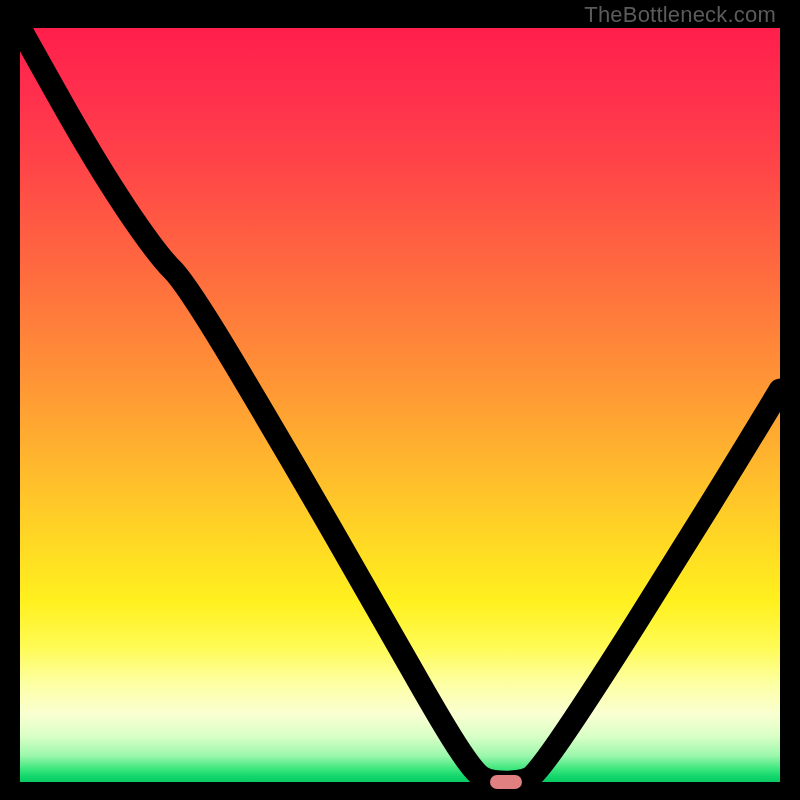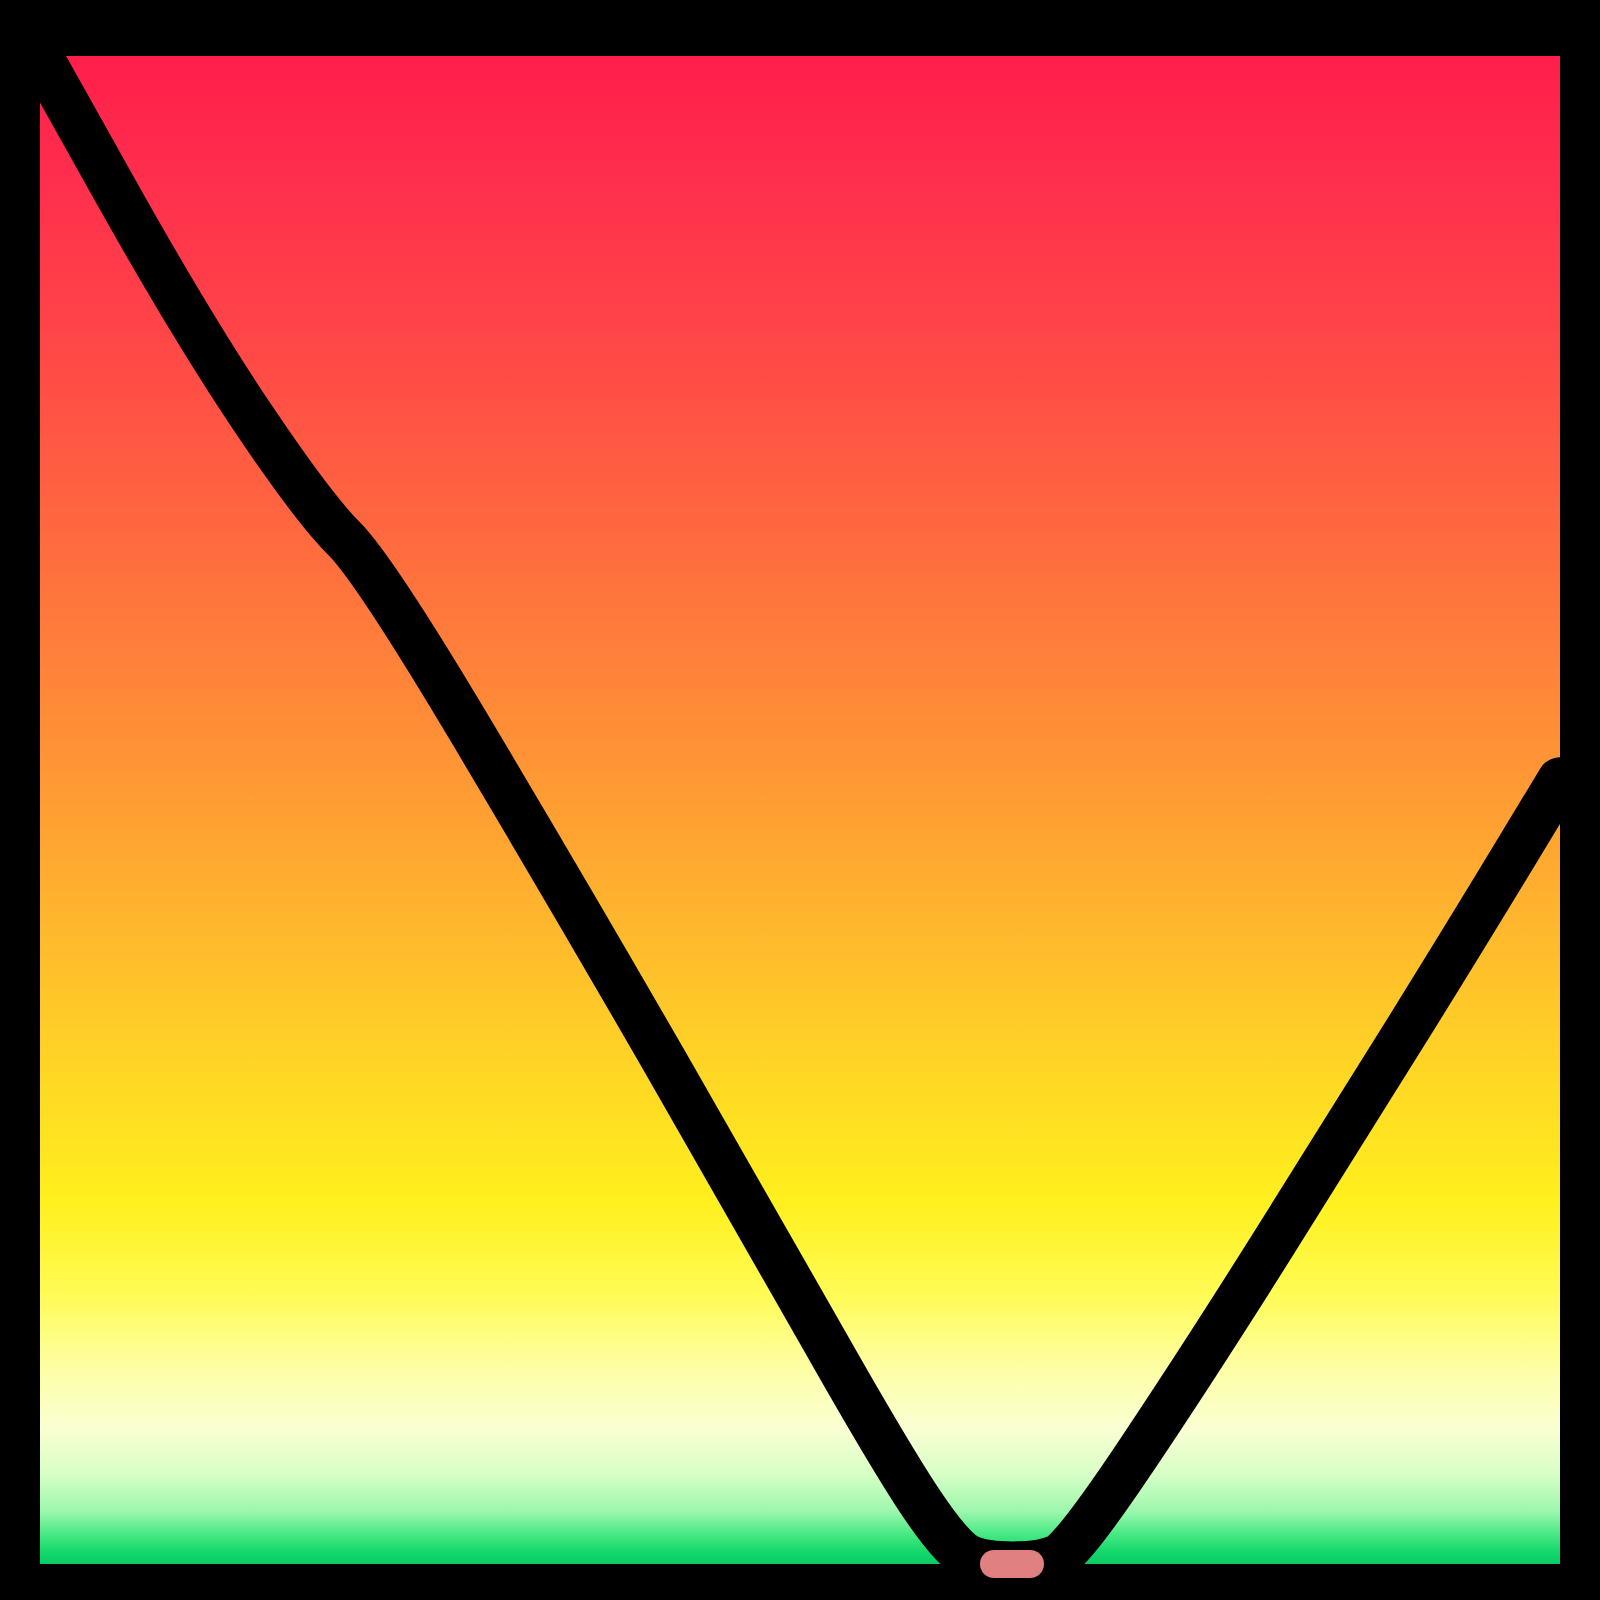--- a/index.html
+++ b/index.html
@@ -86,20 +86,21 @@
     stroke-width: 3;
     stroke-linecap: round;
     stroke-linejoin: round;
   }
 </style>
 </head>
 <body>
 
 <div class="frame">
 
+  <div class="watermark">TheBottleneck.com</div>
 
   <div class="plot-outer">
     <div class="plot">
 
       <div class="gradient"></div>
 
       <svg class="curve" viewBox="0 0 100 100" preserveAspectRatio="none">
         <path id="curve-path" d="M 0 0 Q 0 0 5 9 Q 10 18 14 24 Q 18 30 20 32 Q 22 34 28.5 45 Q 35 56 41 66.5 Q 47 77 51.5 85 Q 56 93 58 96 Q 60 99 61 99.5 Q 62 100 64 100 Q 66 100 67 99.5 Q 68 99 72 93 Q 76 87 81 79 Q 86 71 90 64.5 Q 94 58 97 53 T 100 48"></path>
       </svg>
 

